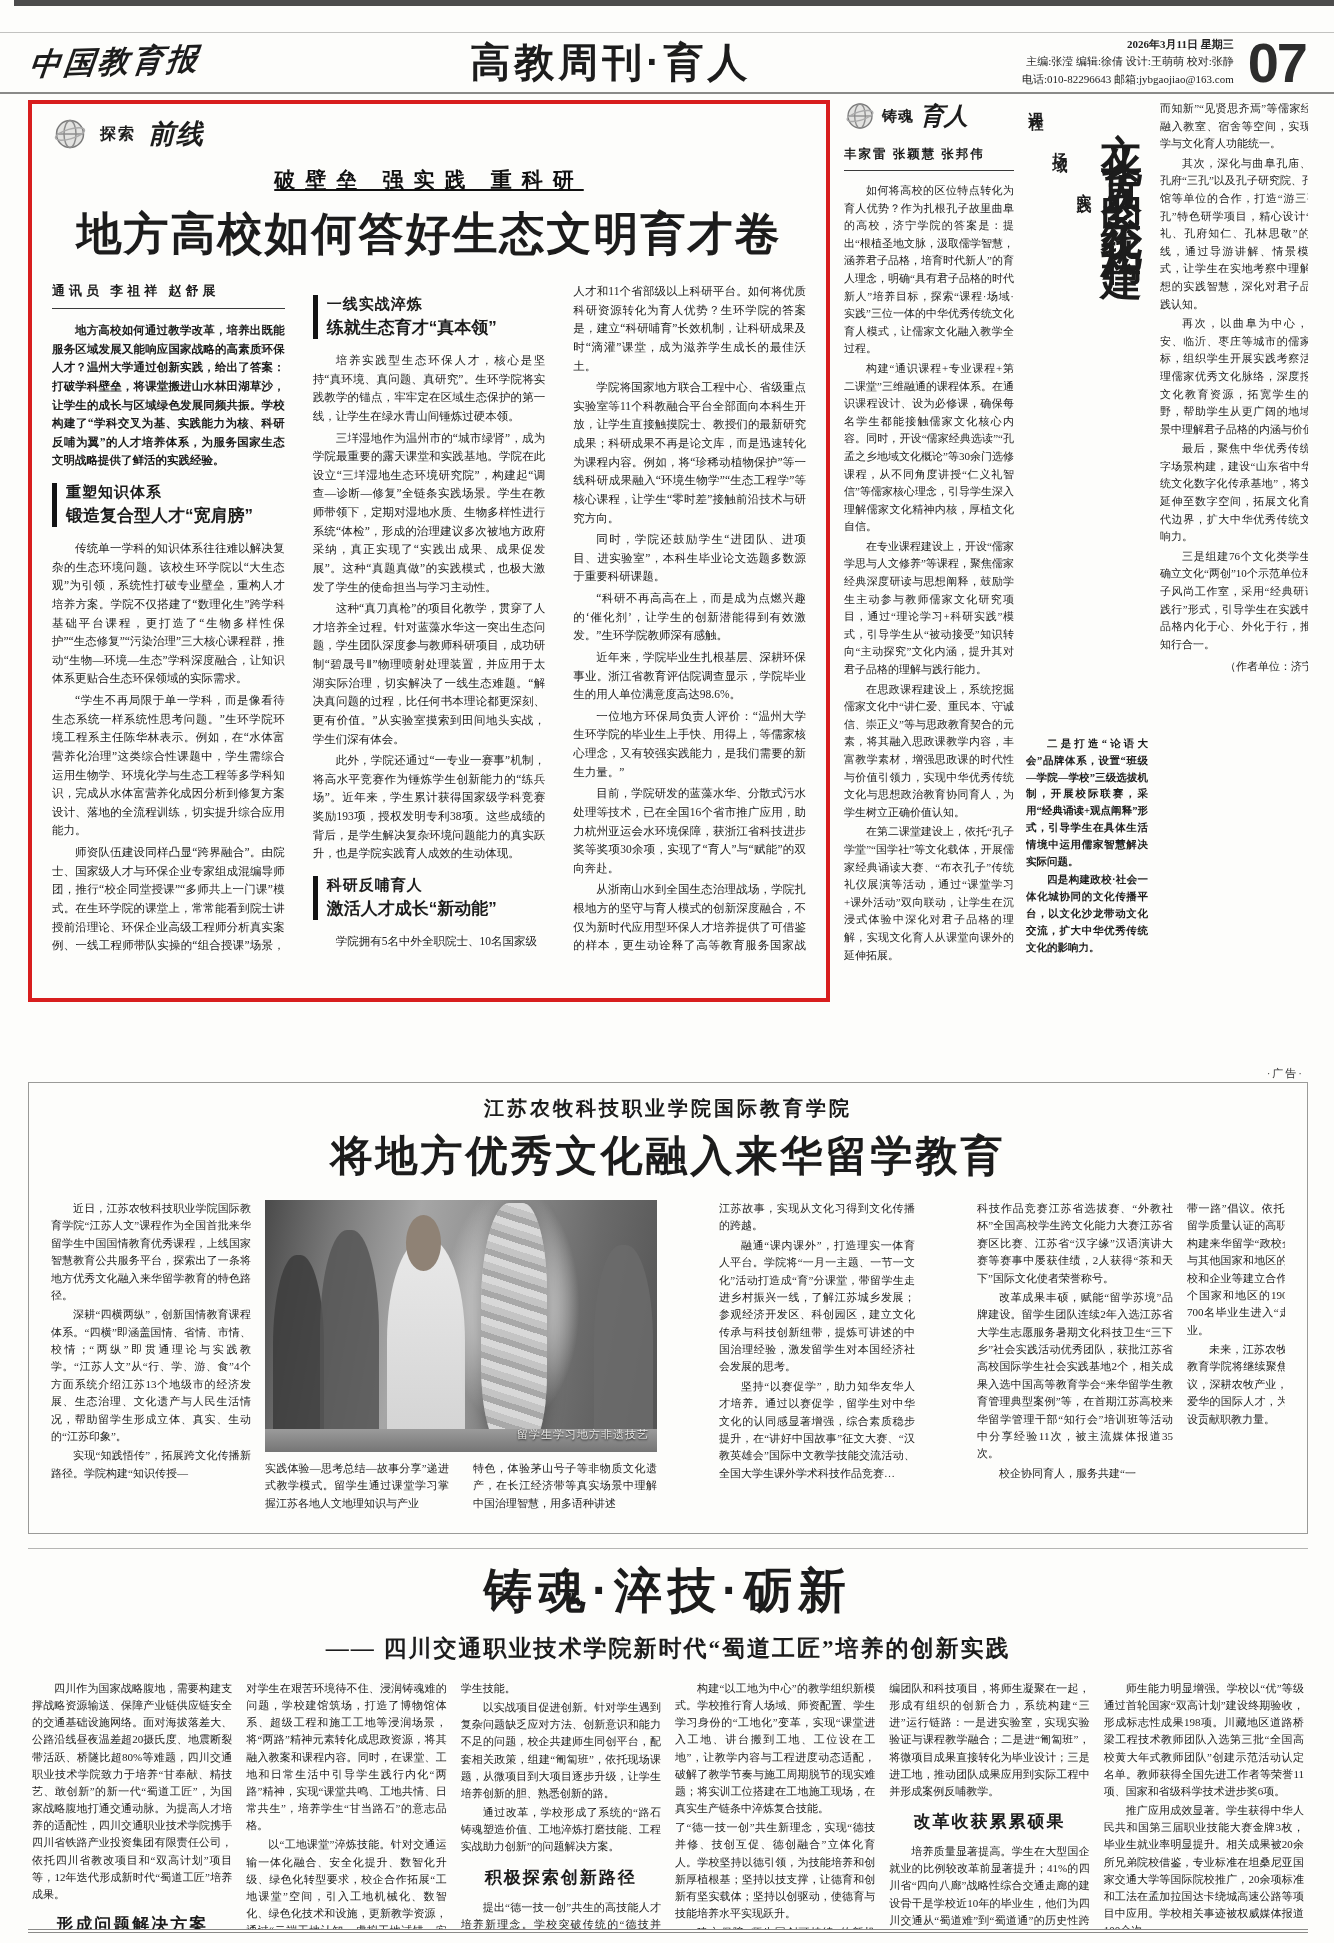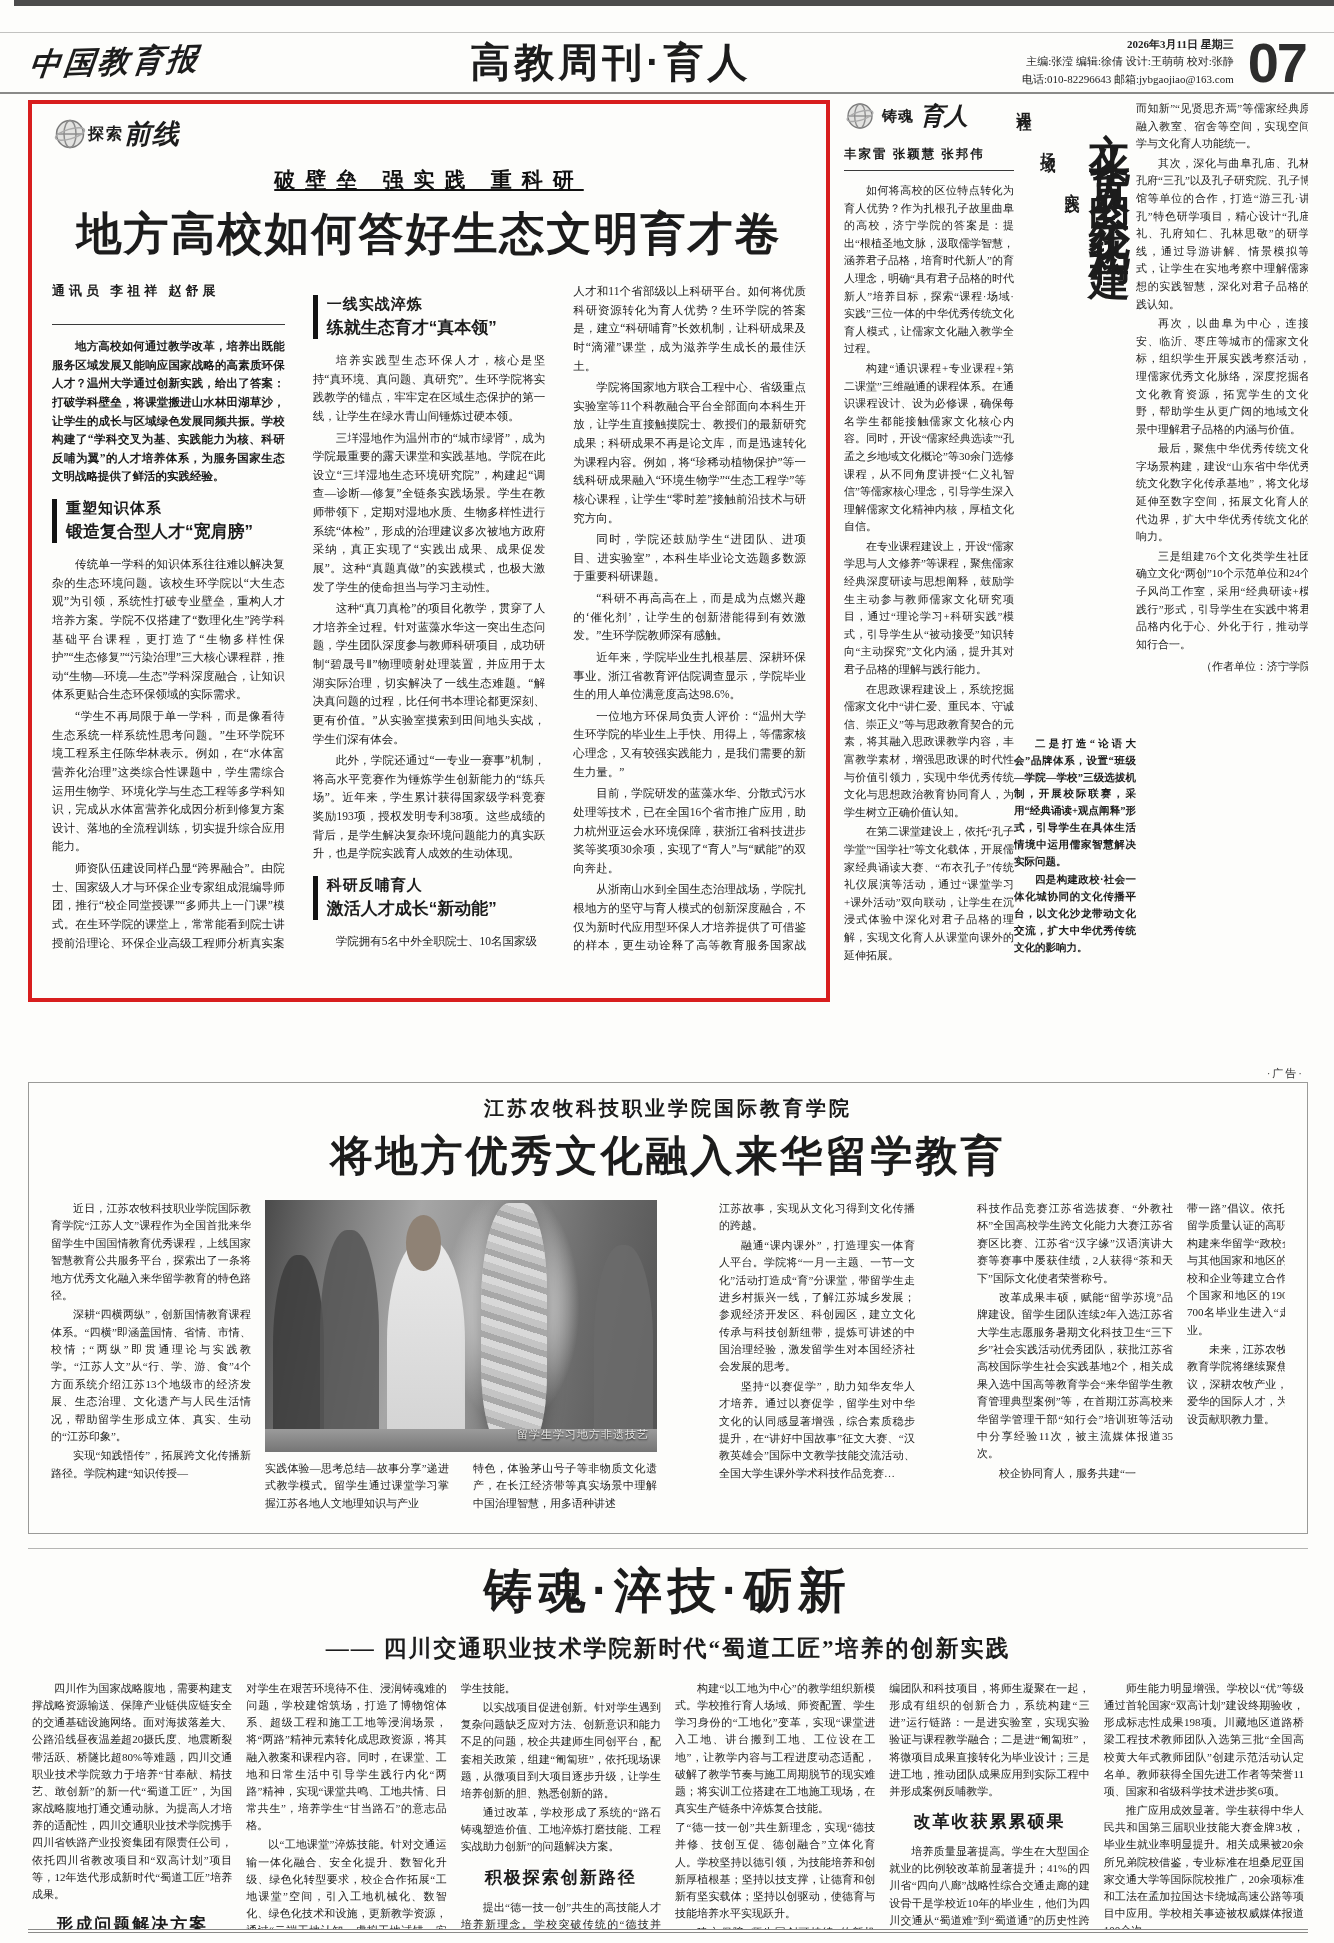--- a/index.html
+++ b/index.html
@@ -18,40 +18,40 @@
   .pageinfo { text-align:right; font-size:11px; line-height:1.55; color:#222; white-space:nowrap; }
   .pageinfo .date { font-weight:700; }
   .pagenum { font-family:"Liberation Sans", sans-serif; font-size:56px; font-weight:700;
              color:#2d2d2d; margin-left:14px; letter-spacing:-2px; }
   .headrule { position:absolute; top:92px; left:0; right:0; height:2px; background:#8a8a88; }
 
   .main-row { position:absolute; top:100px; left:28px; right:26px; display:flex; gap:14px; }
 
   
   .redbox { width:802px; height:902px; border:4px solid #d81e1e; padding:12px 20px 14px; overflow:hidden; }
-  .col-logo { display:flex; align-items:center; gap:0; }
+  .col-logo { display:flex; align-items:center; gap:12px; }
   .col-logo .t1 { font-size:16px; font-weight:700; letter-spacing:2px; }
   .col-logo .t2 { font-size:27px; font-weight:900; font-style:italic; letter-spacing:1px; }
   .kicker { text-align:center; font-size:21px; font-weight:700; letter-spacing:10px; margin-top:14px;
             font-family:"Liberation Serif", serif; color:#111;text-decoration:underline; }
   .headline { text-align:center; font-family:"Liberation Sans", sans-serif; font-size:45px;
               font-weight:900; letter-spacing:2px; margin:10px 0 18px; white-space:nowrap; }
   .eco-cols { display:flex; gap:28px; height:670px; overflow:hidden; }
   .eco-col { flex:1; overflow:hidden; }
-  .byline { font-size:13px; font-weight:700; letter-spacing:4px; padding-bottom:24px; margin-bottom:12px;
+  .byline { font-size:13px; font-weight:700; letter-spacing:4px; padding-bottom:8px; margin-bottom:12px;
             border-bottom:1px solid #3a3a3a; }
   .p { font-size:11.5px; line-height:1.62; text-align:justify; text-indent:2em; margin-bottom:3px; }
   .p.lead { font-weight:700; }
   .subhead { display:flex; gap:9px; margin:13px 0 12px; }
   .subhead .bar { width:5px; background:#131313; flex:none; }
   .subhead .sh1 { font-size:15px; font-weight:700; letter-spacing:1px; }
   .subhead .sh2 { font-size:17px; font-weight:800; font-family:"Liberation Sans", sans-serif; margin-top:2px; }
 
   
-  .culture { flex:1; display:flex; height:960px; overflow:hidden; }
+  .culture { flex:1; display:flex; gap:12px; height:960px; overflow:hidden; }
   .cul-colA { width:170px; flex:none; overflow:hidden; }
   .cul-mid  { width:122px; flex:none; display:flex; flex-direction:column; overflow:hidden; }
   .cul-colC { width:186px; flex:none; overflow:hidden; }
   .cul-logo { display:flex; align-items:center; gap:6px; margin-bottom:14px; }
   .cul-logo .t1 { font-size:15px; font-weight:700; letter-spacing:1px; }
   .cul-logo .t2 { font-size:24px; font-weight:900; font-style:italic; }
   .authors { font-size:12.5px; font-weight:700; letter-spacing:2px; padding-bottom:7px; margin-bottom:11px;
              border-bottom:1px solid #3a3a3a; }
   .cp { font-size:11px; line-height:1.6; text-align:justify; text-indent:2em; margin-bottom:2px; }
   .vert-zone { display:flex; gap:6px; height:628px; flex:none; }

